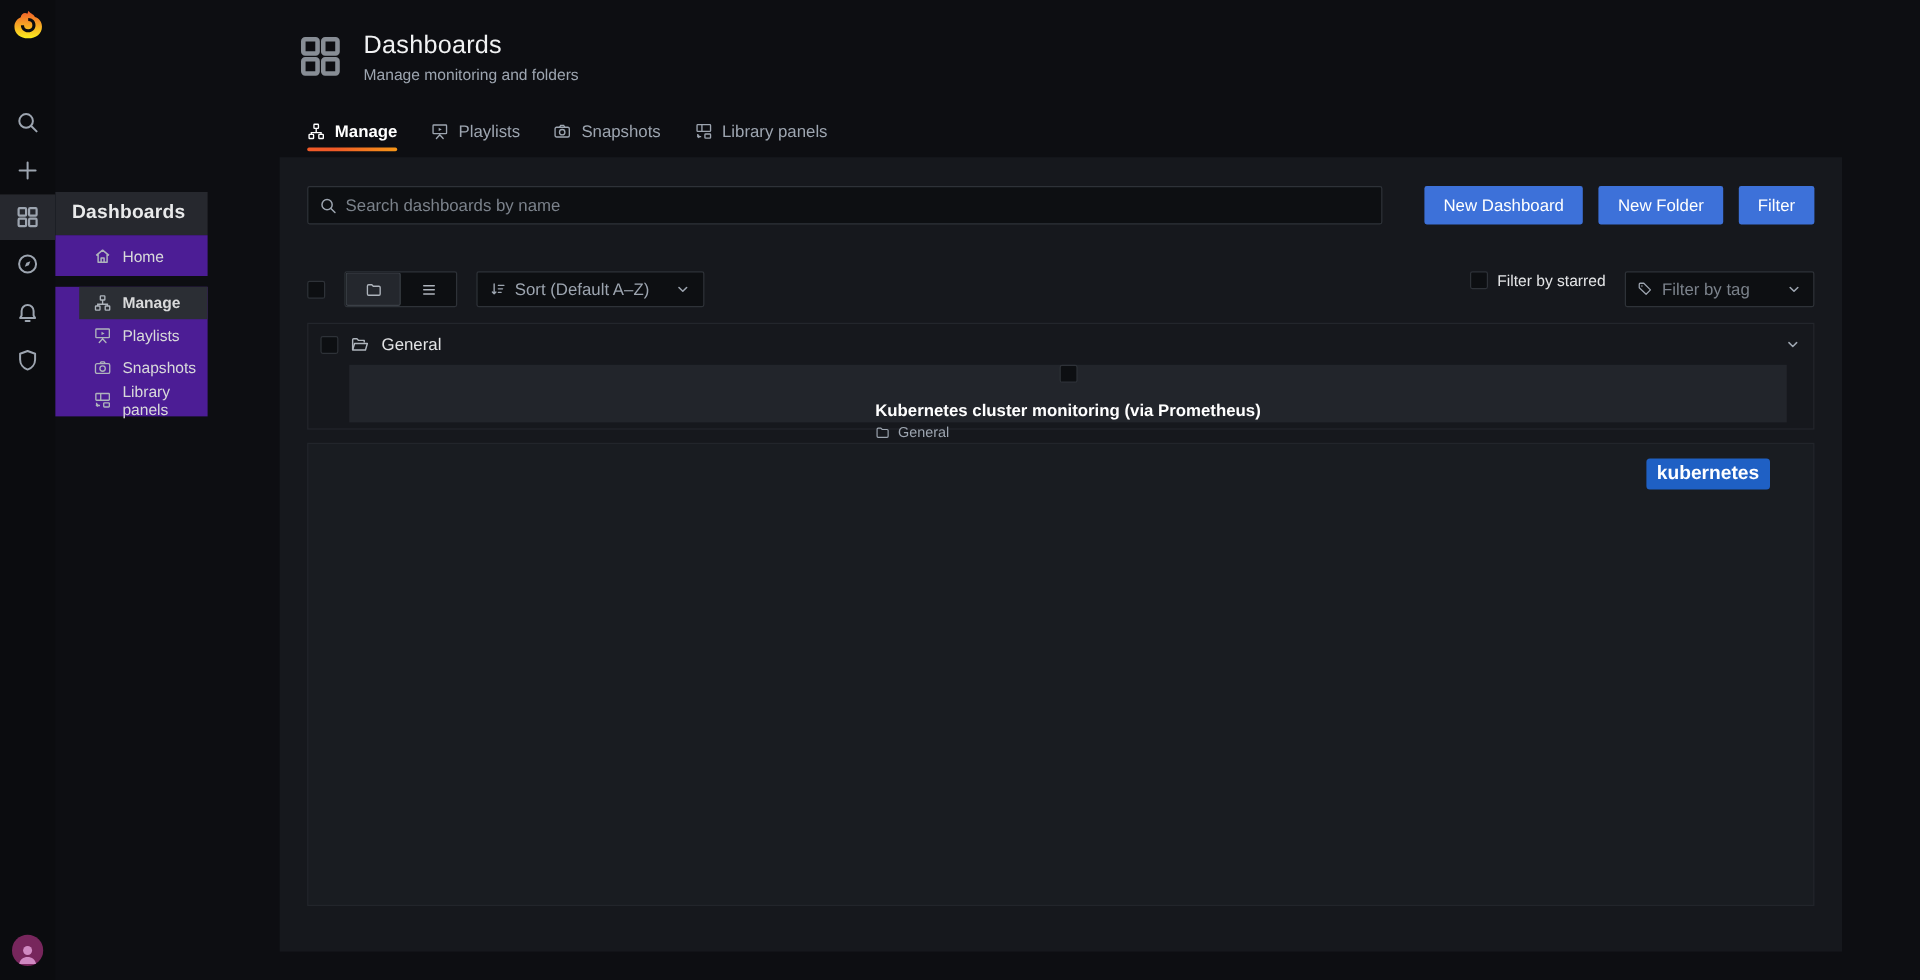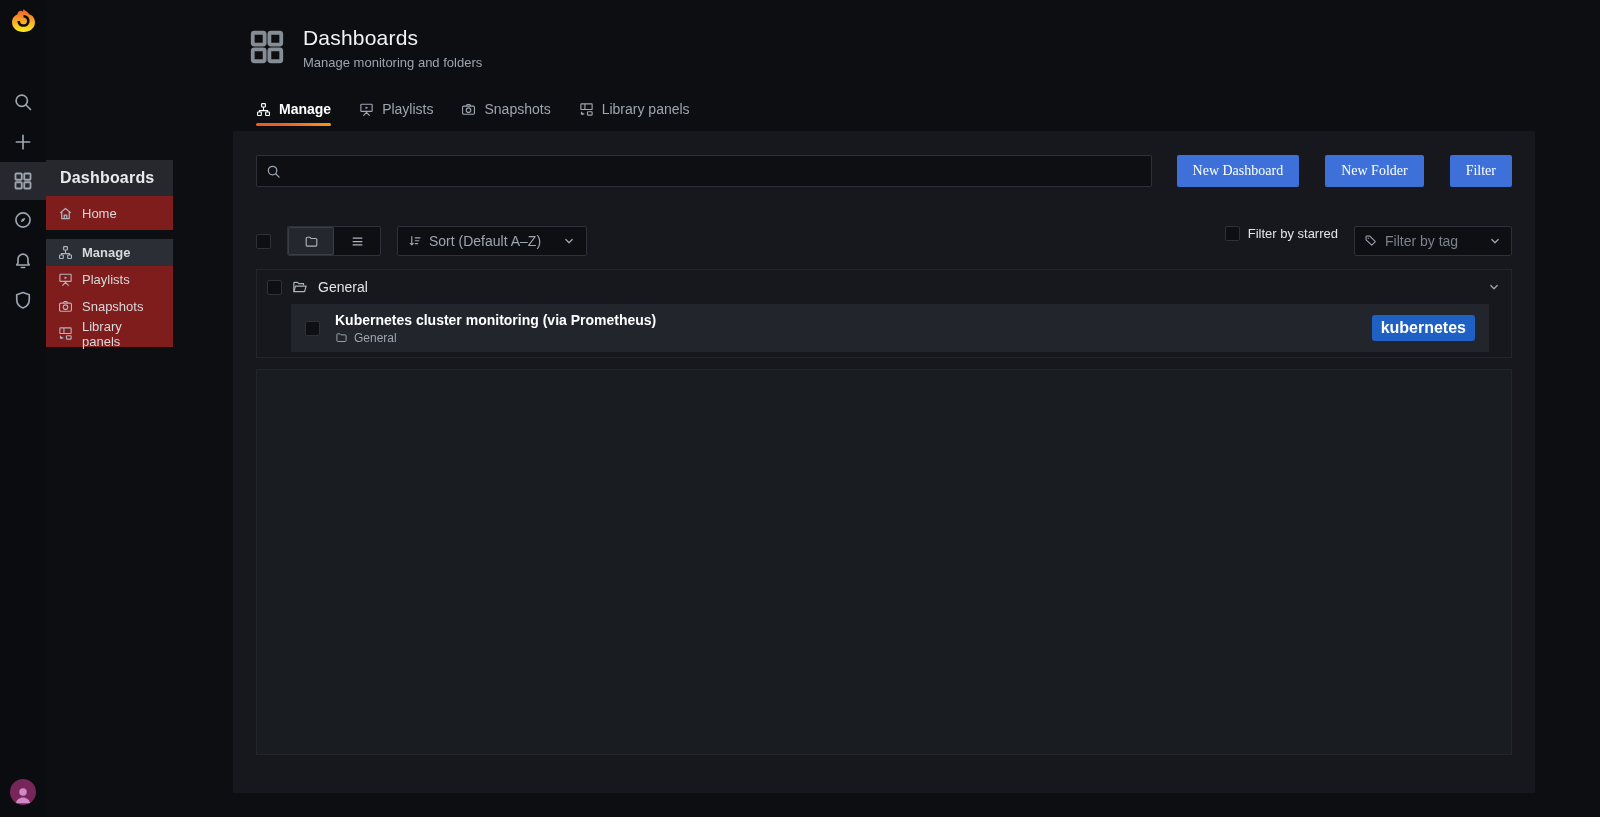--- a/index.html
+++ b/index.html
@@ -17,21 +17,21 @@
   .side-item svg { width:20px; height:20px; }
   .side-bottom { margin-top:auto; margin-bottom:12px; }
   .avatar { width:26px; height:26px; border-radius:50%; background:#77265c; overflow:hidden;
     display:flex; align-items:flex-end; justify-content:center; cursor:pointer; }
   .avatar svg { width:20px; height:20px; }
 
   
   .flyout { position:absolute; left:46px; top:160px; width:127px; z-index:25; }
   .flyout-header { background:#26282e; height:36px; display:flex; align-items:center; padding:0 14px; }
   .flyout-title { color:#e9eaeb; font-size:16px; font-weight:700; letter-spacing:.2px; }
-  .flyout-group { background:#7f1d1d; }
+  .flyout-group { background:#4c1d95;padding-left:20px; }
   .flyout-gap { height:9px; }
   .flyout-item { height:27px; display:flex; align-items:center; gap:9px; padding:0 12px;
     color:#d8d9da; font-size:13px; cursor:pointer; }
   .flyout-item.tall { height:34px; }
   .flyout-item.active { background:#2b2e34; font-weight:700; }
   .flyout-item svg { width:15px; height:15px; color:#aeb4bc; flex:0 0 auto; }
 
   
   .page-header { position:absolute; left:248px; top:26px; display:flex; align-items:flex-start; gap:17px; }
   .page-header .big-icon { color:#878d95; margin-top:2px; }
@@ -51,21 +51,21 @@
   .card { position:absolute; left:233px; top:131px; width:1302px; height:662px;
     background:#16181d; padding:0 23px; }
 
   .search-row { margin-top:24px; display:flex; align-items:center; }
   .search-box { width:896px; height:32px; background:#0d0f12; border:1px solid #2e3238;
     border-radius:2px; display:flex; align-items:center; padding:0 9px; gap:7px; }
   .search-box svg { width:15px; height:15px; color:#9da5b0; flex:0 0 auto; }
   .search-box input { flex:1; background:transparent; border:none; outline:none; color:#d8d9da;
     font-size:14px; font-family:inherit; }
   .search-box input::placeholder { color:#7b828b; }
-  .btns { margin-left:auto; display:flex; gap:26px;font-family:Liberation Serif, serif; }
+  .btns { margin-left:auto; display:flex; gap:13px; }
   .btn-primary { height:32px; padding:0 16px; background:#3d71d9; color:#fff; border:none;
     border-radius:2px; font-size:14px; font-weight:500; font-family:inherit; cursor:pointer; }
 
   .actions-row { margin-top:39px; display:flex; align-items:center; }
   .checkbox { width:15px; height:15px; background:#0d0f12; border:1px solid #2e3238;
     border-radius:2px; flex:0 0 auto; cursor:pointer; }
   .view-toggle { margin-left:16px; display:flex; height:30px; border:1px solid #2e3238;
     border-radius:2px; background:#0d0f12; overflow:hidden; }
   .view-btn { width:46px; display:flex; align-items:center; justify-content:center;
     color:#aeb4bc; cursor:pointer; }
@@ -87,21 +87,21 @@
 
   
   .section { margin-top:13px; border:1px solid #23262c; }
   .section-header { height:34px; display:flex; align-items:center; gap:10px; padding:0 10px; cursor:pointer; }
   .section-header svg.folder { width:16px; height:16px; color:#aeb4bc; }
   .section-name { font-size:14px; color:#e3e4e6; }
   .section-header .chev { margin-left:auto; color:#9da5b0; }
   .chev svg { width:14px; height:14px; display:block; }
 
   .dash-row { margin:0 22px 5px 34px; height:48px; background:#22252b; display:flex;
-    align-items:center; padding:0 14px; gap:15px; cursor:pointer; }
+    align-items:center; padding:0 14px; gap:15px; cursor:pointer;flex-direction:column; }
   .dash-main { display:flex; flex-direction:column; gap:3px; }
   .dash-title { color:#fff; font-size:14px; font-weight:700; }
   .dash-sub { display:flex; align-items:center; gap:6px; color:#9da5b0; font-size:12px; }
   .dash-sub svg { width:13px; height:13px; }
   .tag-badge { margin-left:auto; background:#1f60c4; color:#fff; font-size:16px; font-weight:700;
     padding:4px 9px; border-radius:3px; cursor:pointer; }
 
   .empty-box { margin-top:11px; height:386px; background:#191c21; border:1px solid #22252b; }
 </style>
 </head>
@@ -272,20 +272,21 @@
 </div>
 
 <main class="card">
 
   <div class="search-row">
     <div class="search-box">
       <svg viewBox="0 0 24 24" fill="none" stroke="currentColor" stroke-width="2">
         <circle cx="10.5" cy="10.5" r="6.8"></circle>
           <path d="M15.6 15.6 21 21" stroke-linecap="round"></path>
       </svg>
+      <input type="text" placeholder="Search dashboards by name" style="">
     </div>
     <div class="btns">
       <button class="btn-primary">New Dashboard</button>
       <button class="btn-primary">New Folder</button>
       <button class="btn-primary">Filter</button>
     </div>
   </div>
 
   <div class="actions-row">
     <div class="checkbox"></div>

